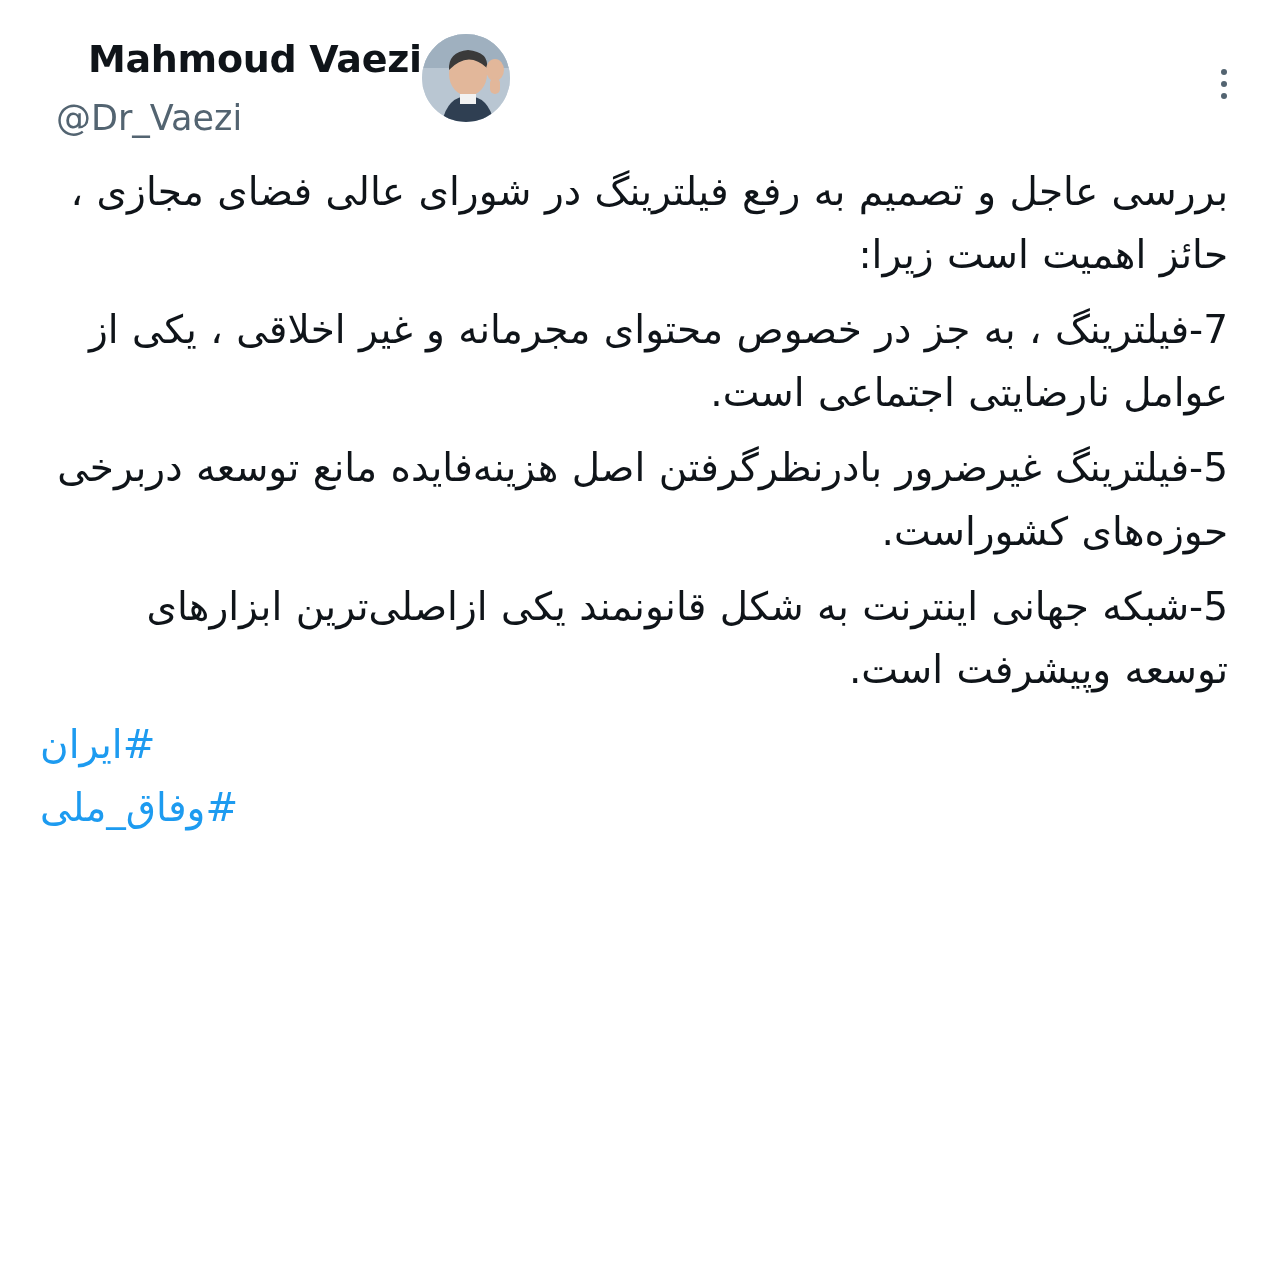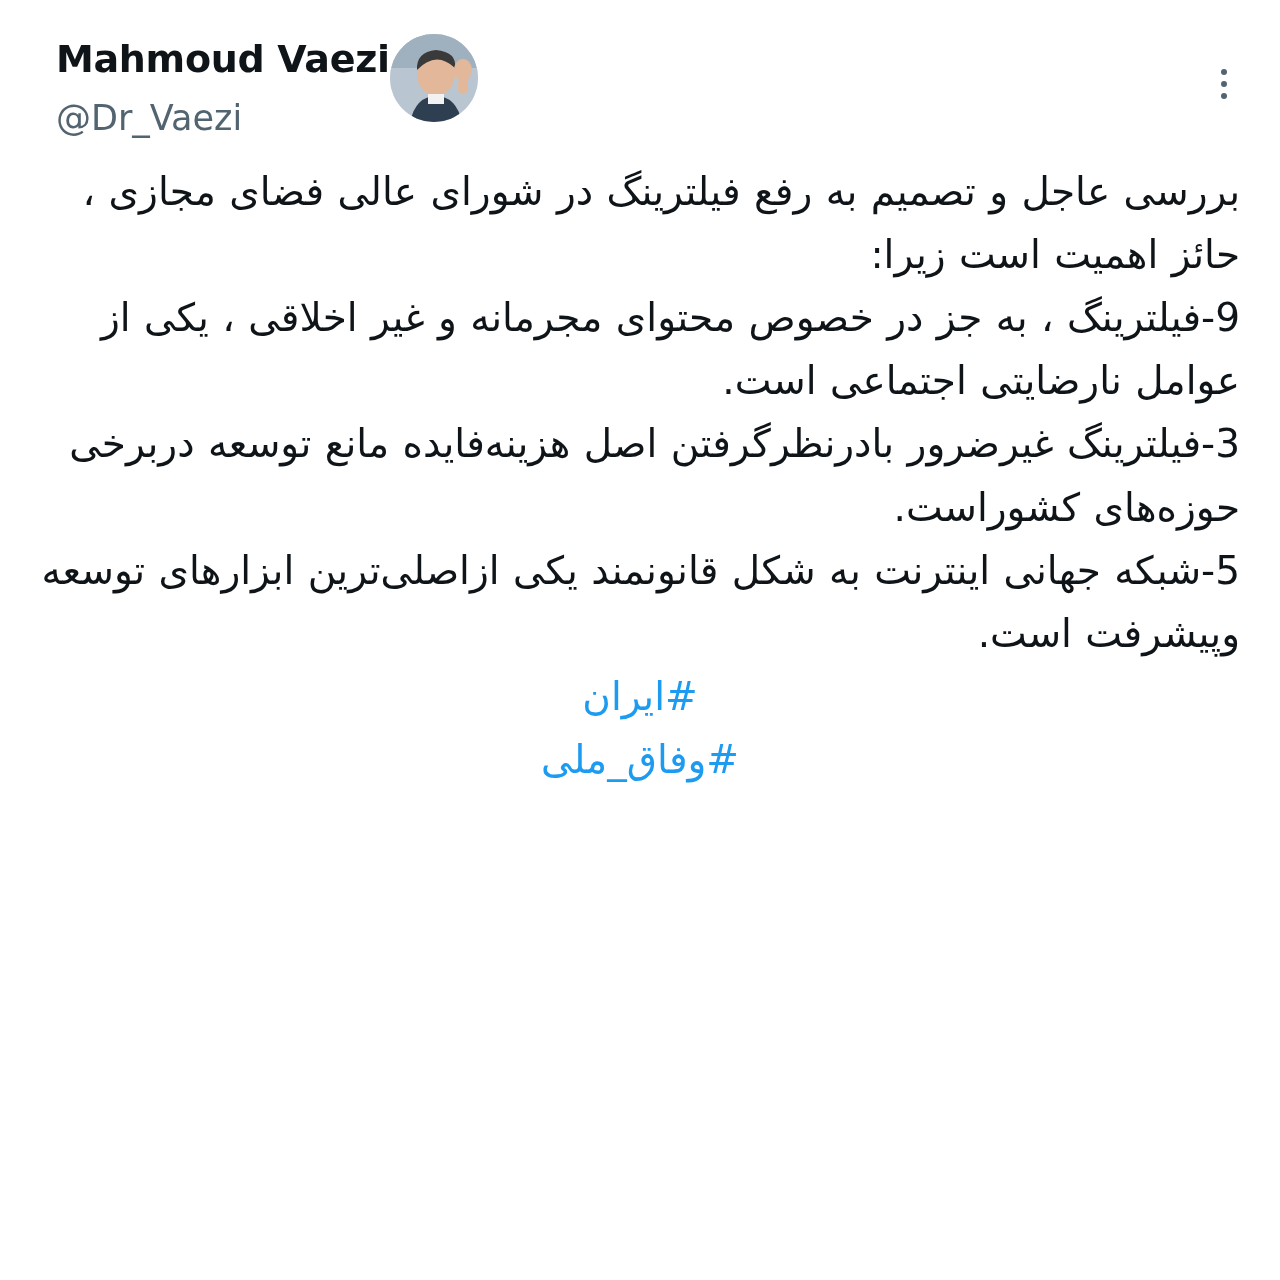--- a/index.html
+++ b/index.html
@@ -48,20 +48,21 @@
     justify-content: center;
     line-height: 1.12;
     padding-top: 4px;
   }
   .display-name {
     font-size: 38px;
     font-weight: bold;
     color: #0f1419;
     letter-spacing: -0.3px;
     white-space: nowrap;
+    margin-left: 32px;
   }
   .handle {
     font-size: 35px;
     color: #536471;
     margin-top: 18px;
     white-space: nowrap;
   }
   .more-btn {
     position: absolute;
     top: 62px;
@@ -88,28 +89,28 @@
     text-align: right;
     font-size: 39px;
     line-height: 1.62;
     color: #0f1419;
     font-family: "DejaVu Sans", "Liberation Sans", sans-serif;
     padding-left: 4px;
     padding-right: 4px;
     word-spacing: 1px;
   }
   .tweet-body p {
-    margin: 0;
+    margin: 12px;
     padding: 0;
   }
   .tag {
     color: #1d9bf0;
     cursor: pointer;
     display: block;
-    text-align: center;
+    text-align: left;
   }
 </style>
 </head>
 <body>
 
 <div class="tweet">
 
   <div class="tweet-header">
     <div class="avatar">
       <svg width="88" height="88" viewBox="0 0 88 88" aria-hidden="true">
@@ -130,20 +131,20 @@
   </div>
 
   <div class="more-btn">
     <i></i>
     <i></i>
     <i></i>
   </div>
 
   <div class="tweet-body">
     <p>بررسی عاجل و تصمیم به رفع فیلترینگ در شورای عالی فضای مجازی ، حائز اهمیت است زیرا:</p>
-    <p>9-فیلترینگ ، به جز در خصوص محتوای مجرمانه و غیر اخلاقی ، یکی از عوامل نارضایتی اجتماعی است.</p>
-    <p>3-فیلترینگ غیرضرور بادرنظرگرفتن اصل هزینه‌فایده مانع توسعه دربرخی حوزه‌های کشوراست.</p>
+    <p>7-فیلترینگ ، به جز در خصوص محتوای مجرمانه و غیر اخلاقی ، یکی از عوامل نارضایتی اجتماعی است.</p>
+    <p>5-فیلترینگ غیرضرور بادرنظرگرفتن اصل هزینه‌فایده مانع توسعه دربرخی حوزه‌های کشوراست.</p>
     <p>5-شبکه جهانی اینترنت به شکل قانونمند یکی ازاصلی‌ترین ابزارهای توسعه وپیشرفت است.</p>
     <span class="tag">#ایران</span>
     <span class="tag">#وفاق_ملی</span>
   </div>
 
 </div>
 
 </body></html>

